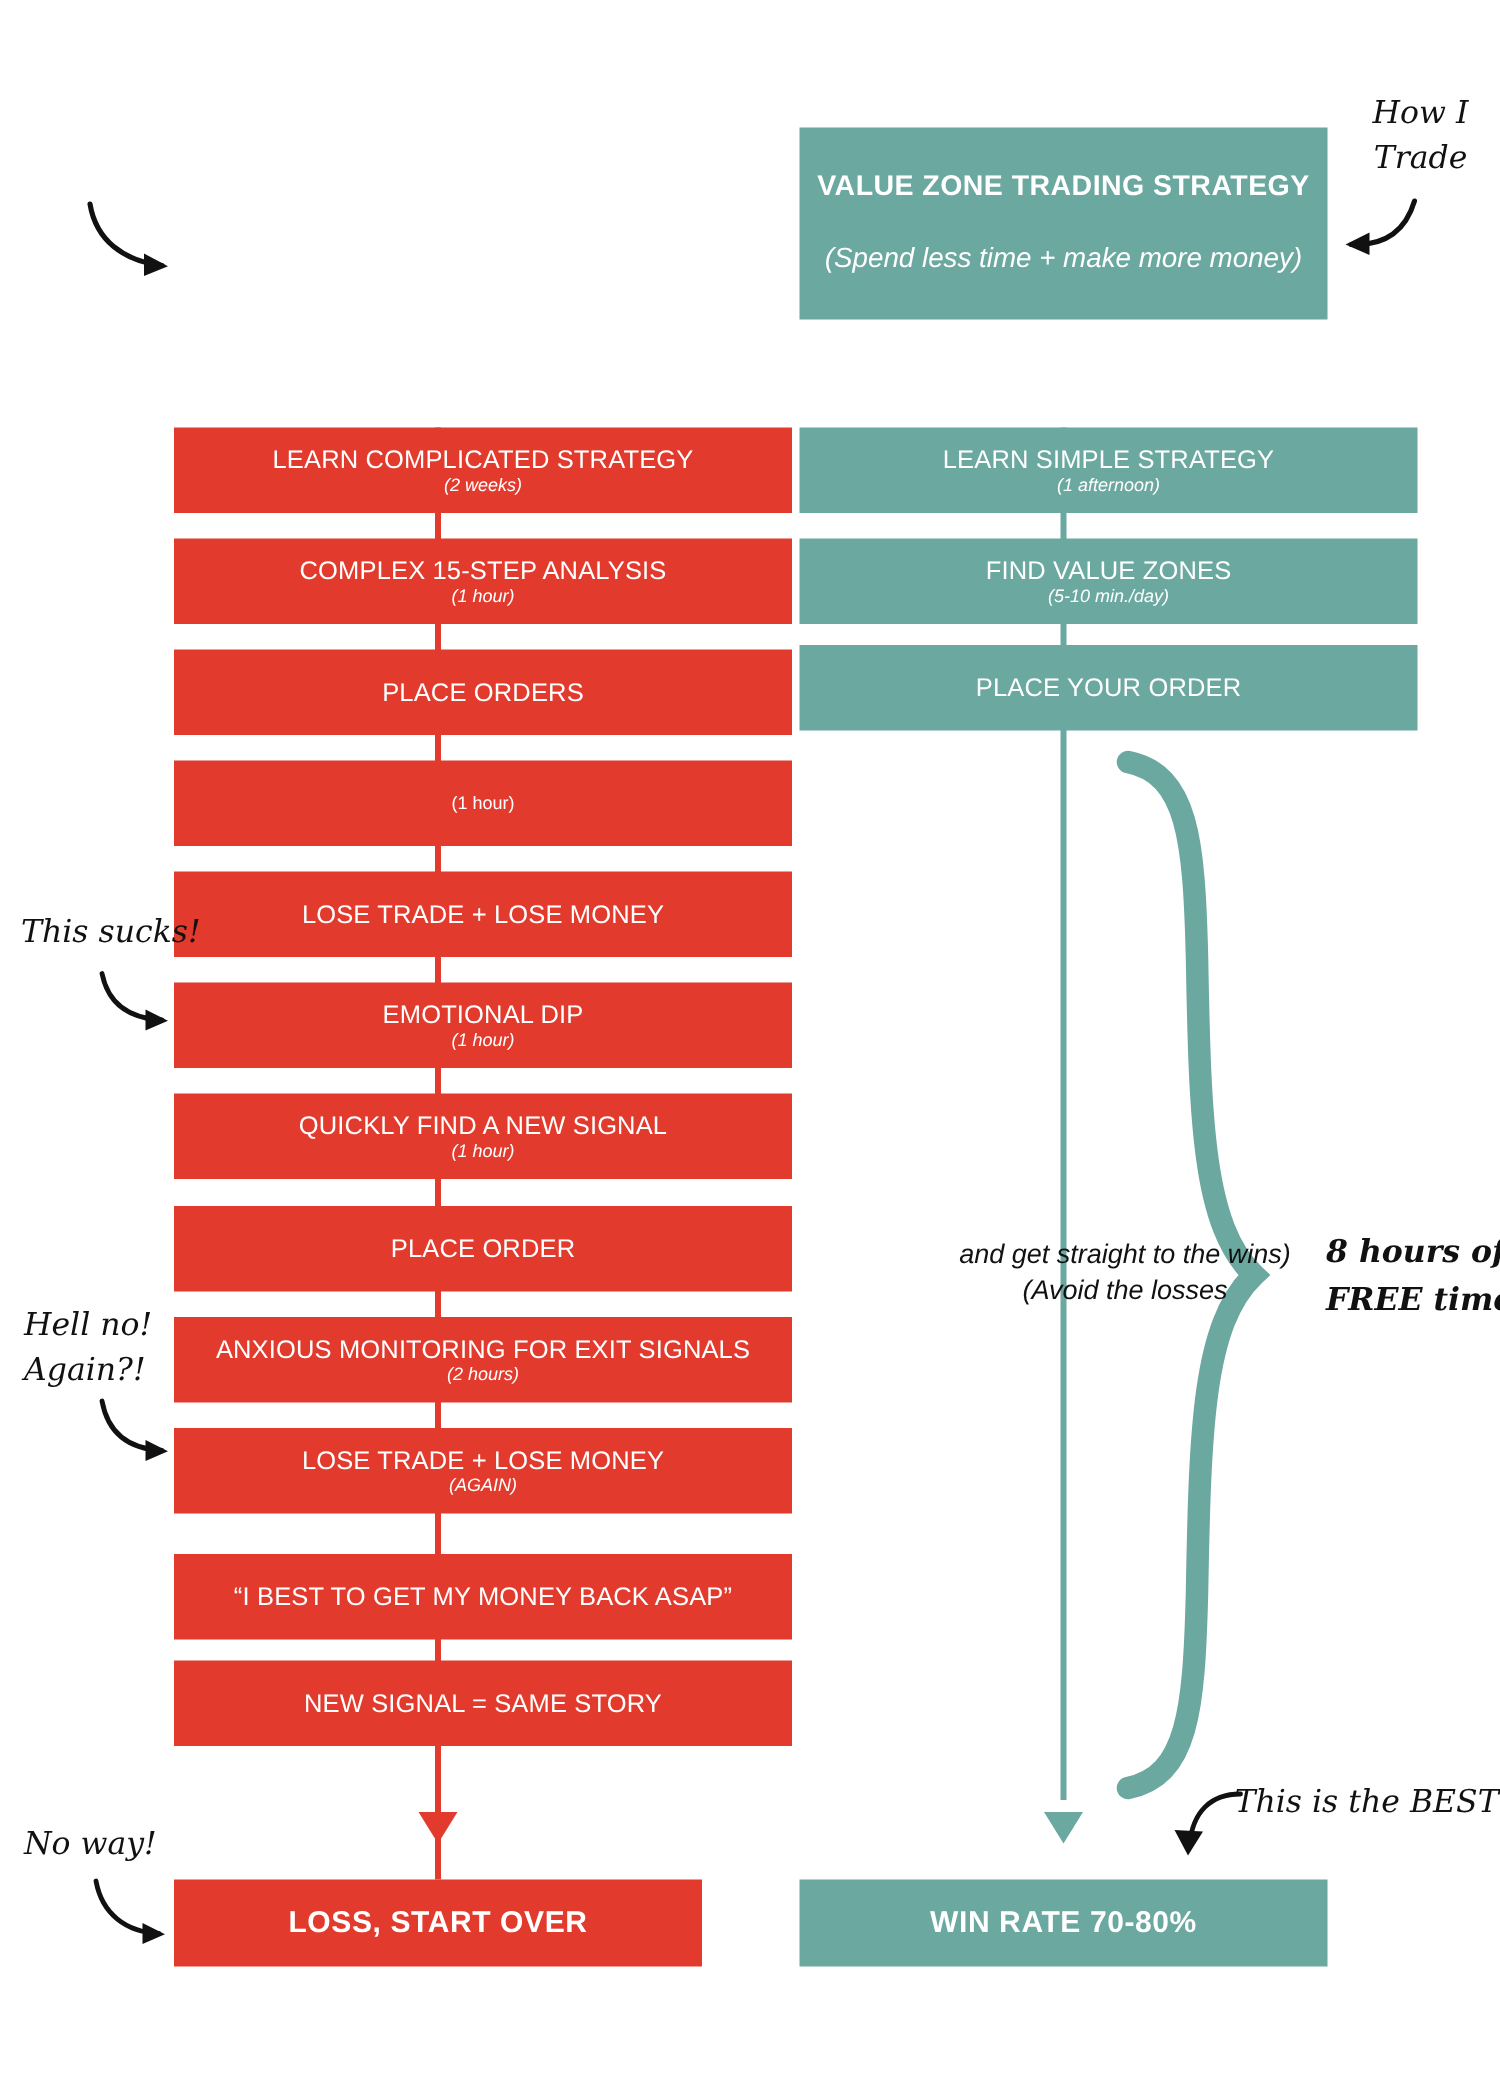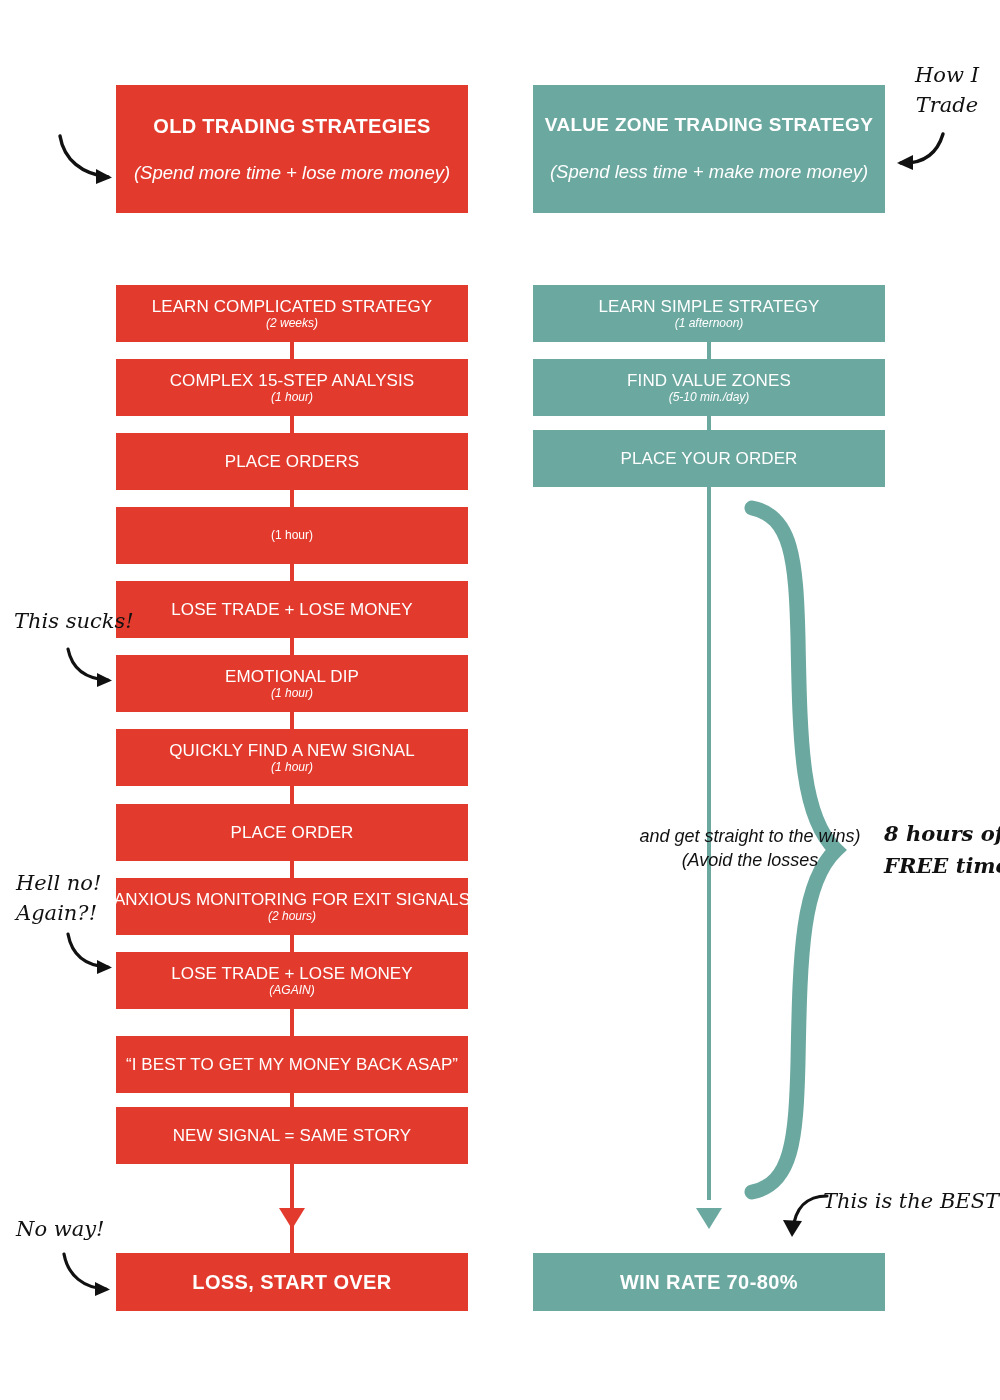--- a/index.html
+++ b/index.html
@@ -50,21 +50,21 @@
     white-space: nowrap;
   }
   #banner-left  { left: 116px; top: 85px; background: #E23B2E; }
   #banner-right { left: 533px; top: 85px; background: #6BA8A0; justify-content: center; }
   #banner-right .b-title { font-size: 19px; }
   #banner-right .b-sub   { font-size: 18.5px; }
 
   
   .step {
     position: absolute;
-    width: 352px;
+    width: 412px;
     height: 57px;
     display: flex;
     flex-direction: column;
     align-items: center;
     justify-content: center;
     box-sizing: border-box;
     padding: 0 0;
   }
   .step .s-label {
     font-size: 17px;
@@ -159,24 +159,20 @@
     color: #111111;
     line-height: 1.5;
     white-space: nowrap;
   }
 </style>
 </head>
 <body>
 
 <div id="canvas">
 
-  <div class="banner" id="banner-left" style="background: rgb(226, 59, 46);">
-    <div class="b-title">OLD TRADING STRATEGIES</div>
-    <div class="b-sub">(Spend more time + lose more money)</div>
-  </div>
 
   <svg class="arrowsvg" style="left:52px; top:130px;" width="70" height="60" viewBox="0 0 70 60">
     <path d="M8 6 C 12 30, 30 44, 56 47" fill="none" stroke="#111" stroke-width="3.4" stroke-linecap="round"></path>
     <path d="M44 39 L60 47.5 L44 54 Z" fill="#111"></path>
   </svg>
 
   <div class="banner" id="banner-right" style="background: rgb(107, 168, 160);">
     <div class="b-title">VALUE ZONE TRADING STRATEGY</div>
     <div class="b-sub">(Spend less time + make more money)</div>
   </div>

